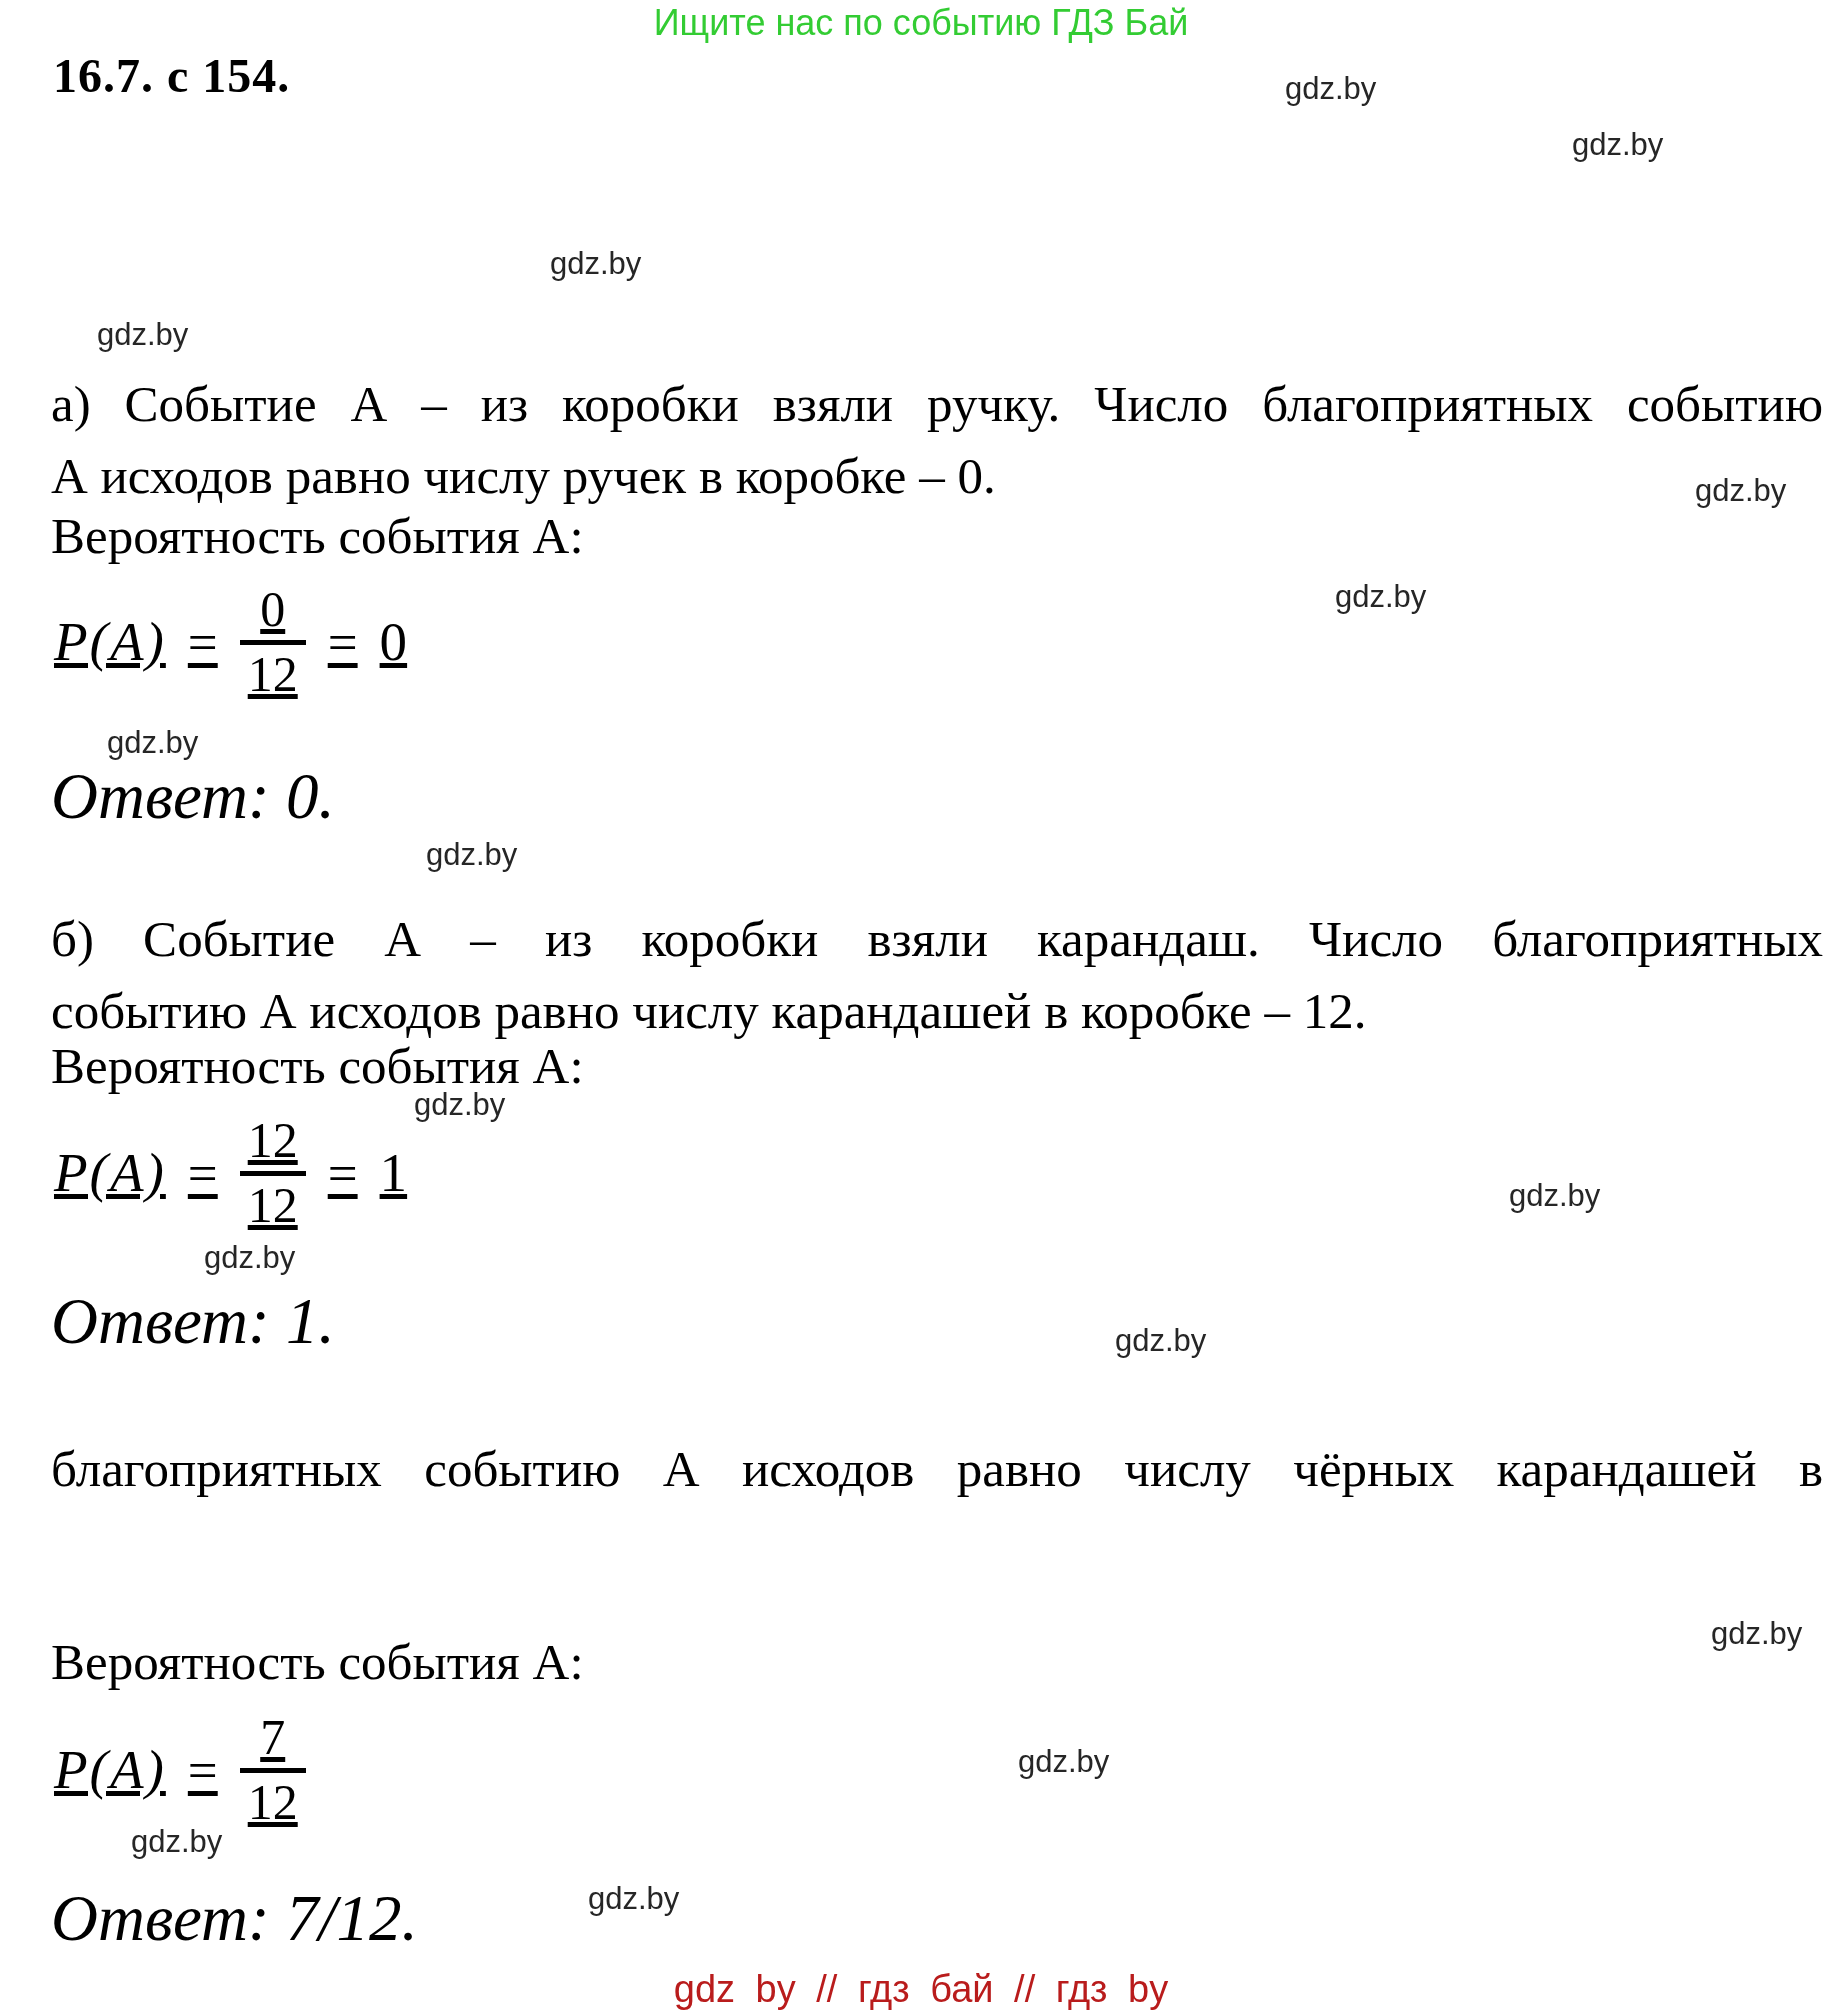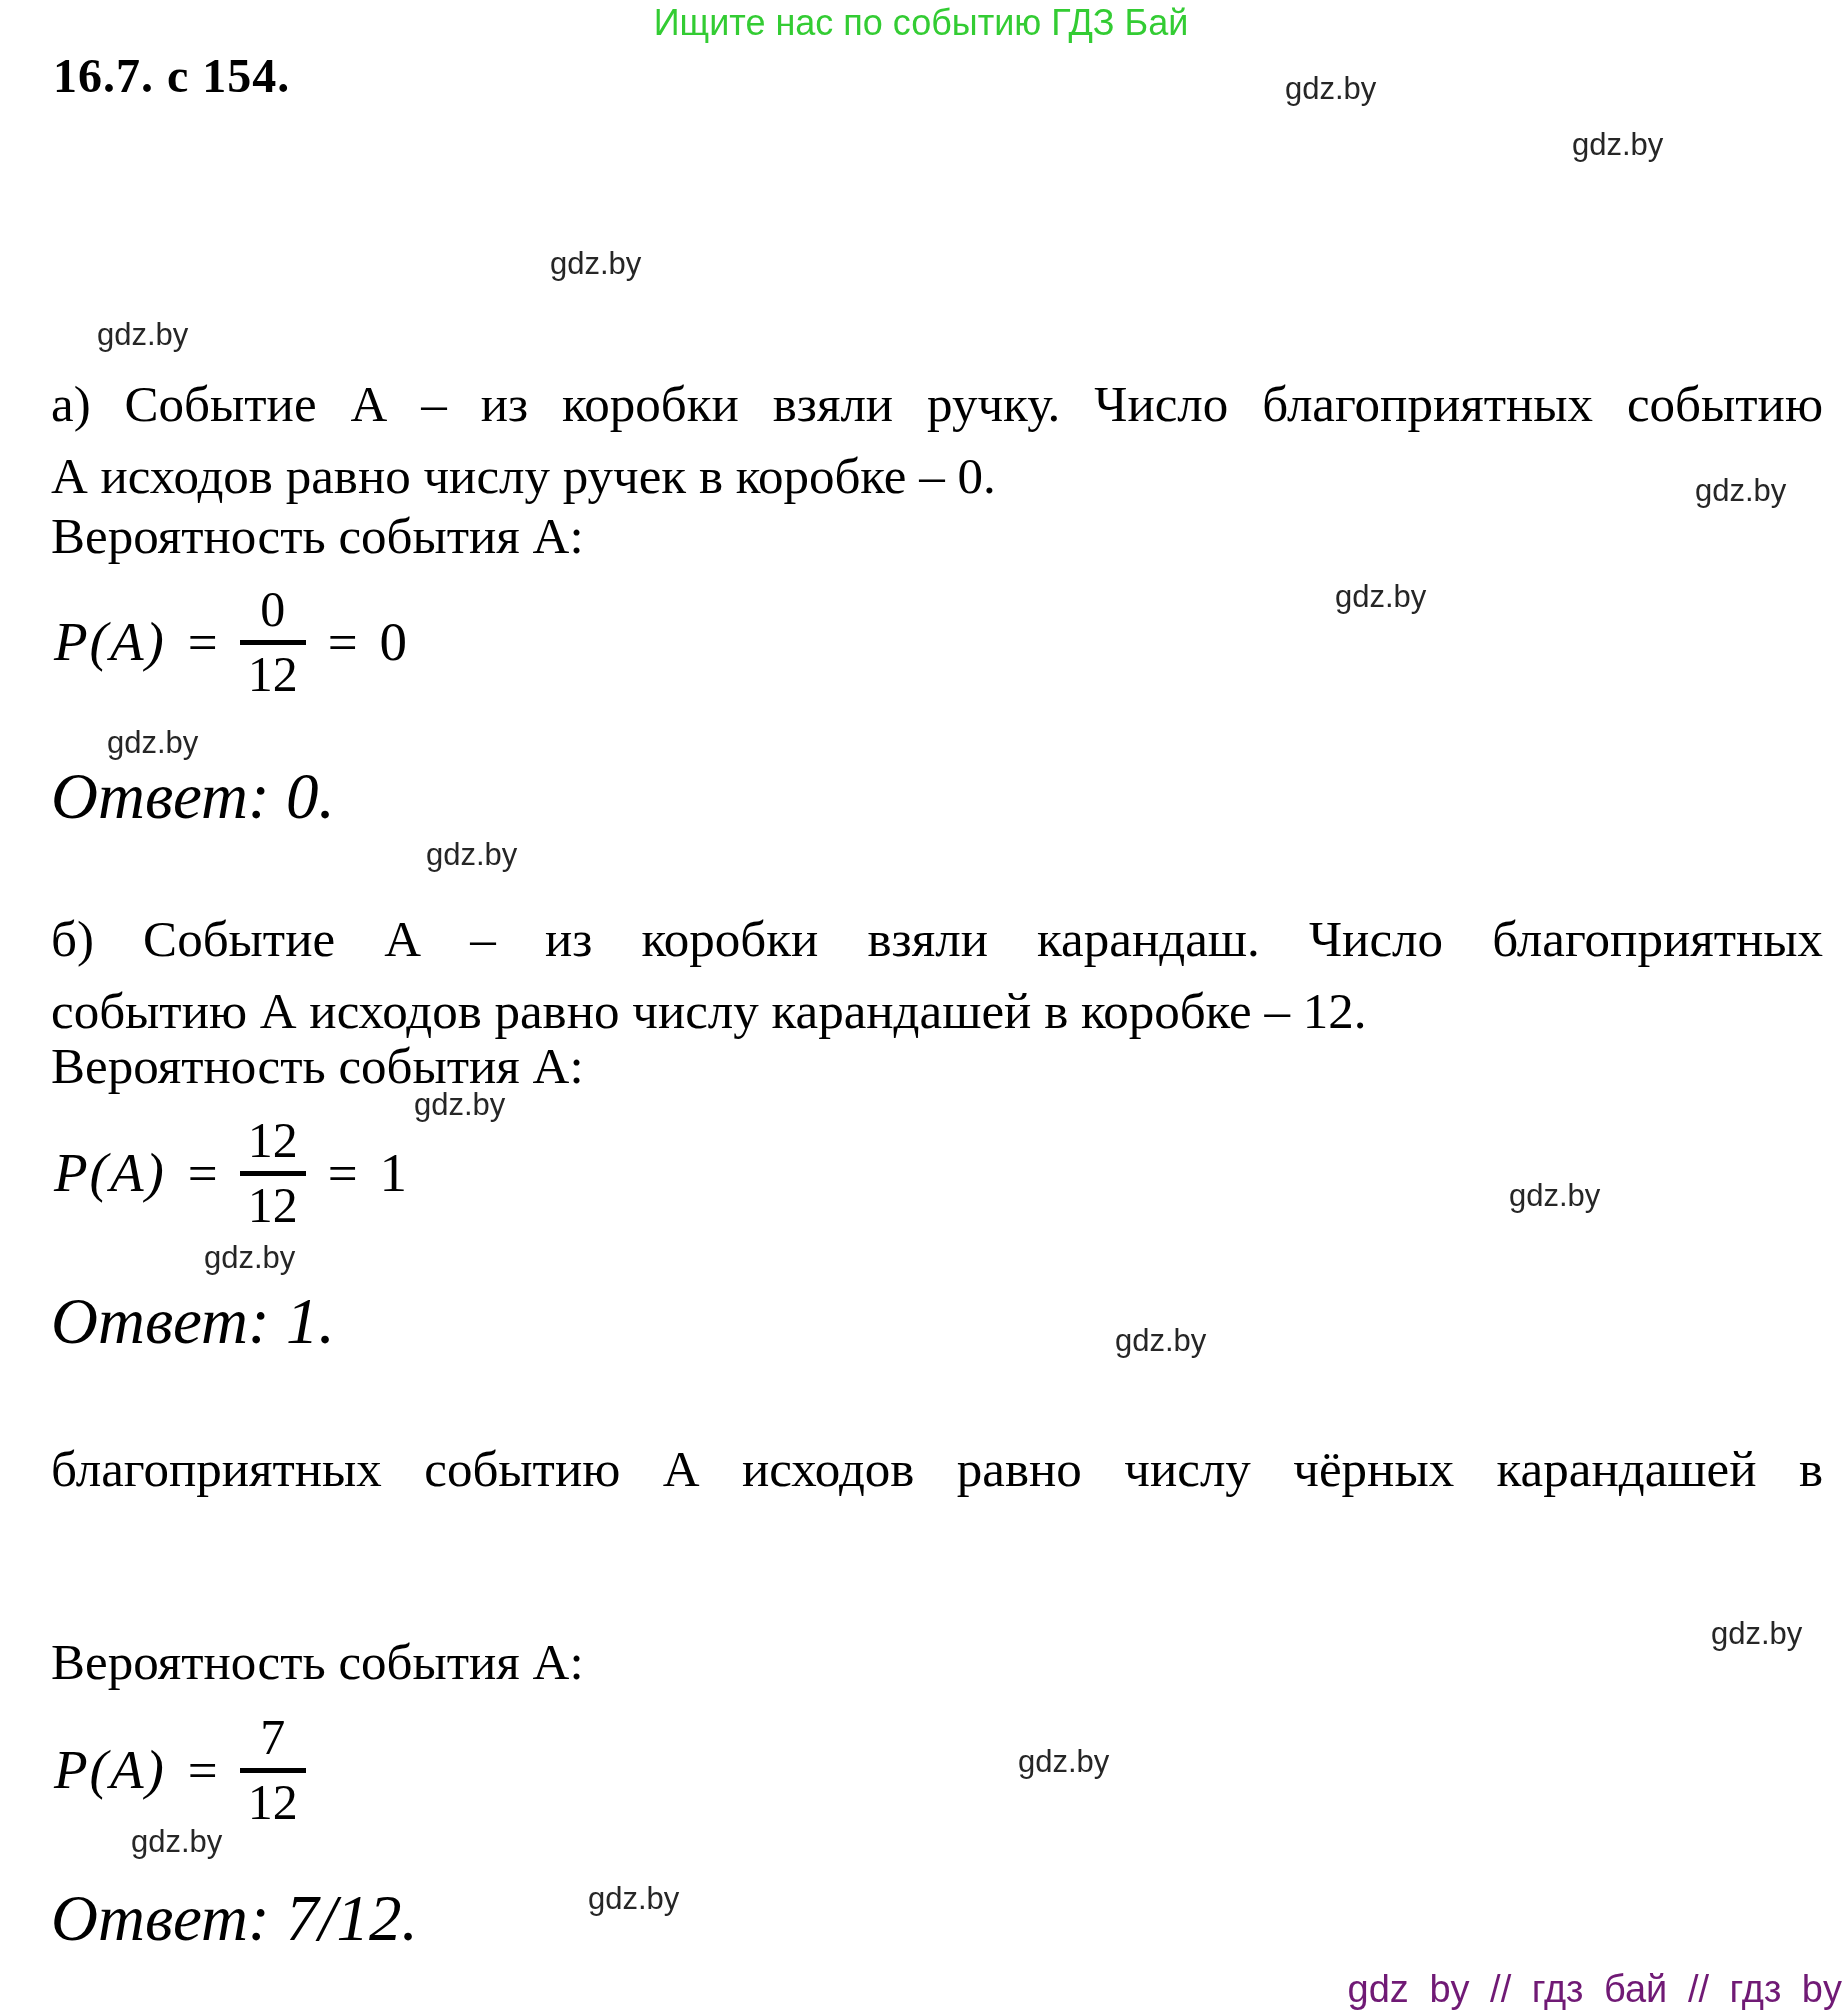--- a/index.html
+++ b/index.html
@@ -55,20 +55,21 @@
     line-height:72px;
   }
   
   .formula{
     position:absolute;
     left:54px;
     display:flex;
     align-items:center;
     gap:22px;
     font-size:55px;
+    text-decoration:underline;
   }
   .f-lhs{font-style:italic; letter-spacing:2px;}
   .f-eq{font-size:53px;}
   .frac{
     display:inline-flex;
     flex-direction:column;
     align-items:center;
     font-size:50px;
     line-height:1.08;
   }
@@ -162,16 +163,16 @@
   <div class="formula" style="top:1710px">
     <span class="f-lhs">P(A)</span>
     <span class="f-eq">=</span>
     <span class="frac">
       <span class="num">7</span>
       <span class="den">12</span>
     </span>
   </div>
   <div class="answer" style="top:1884px">Ответ: 7/12.</div>
 
-  <div class="footer" style="color: #701a75; text-align: right;">gdz by // гдз бай // гдз by</div>
+  <div class="footer" style="color: #b91c1c;">gdz by // гдз бай // гдз by</div>
 
 </div>
 
 
 </body></html>

